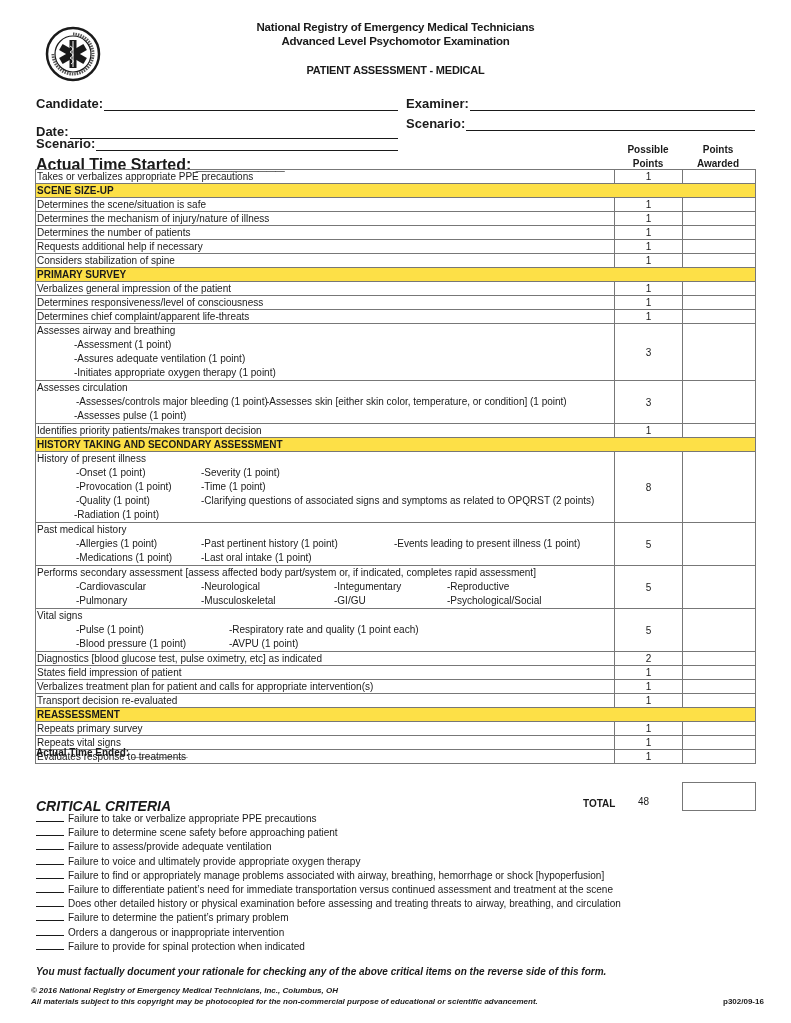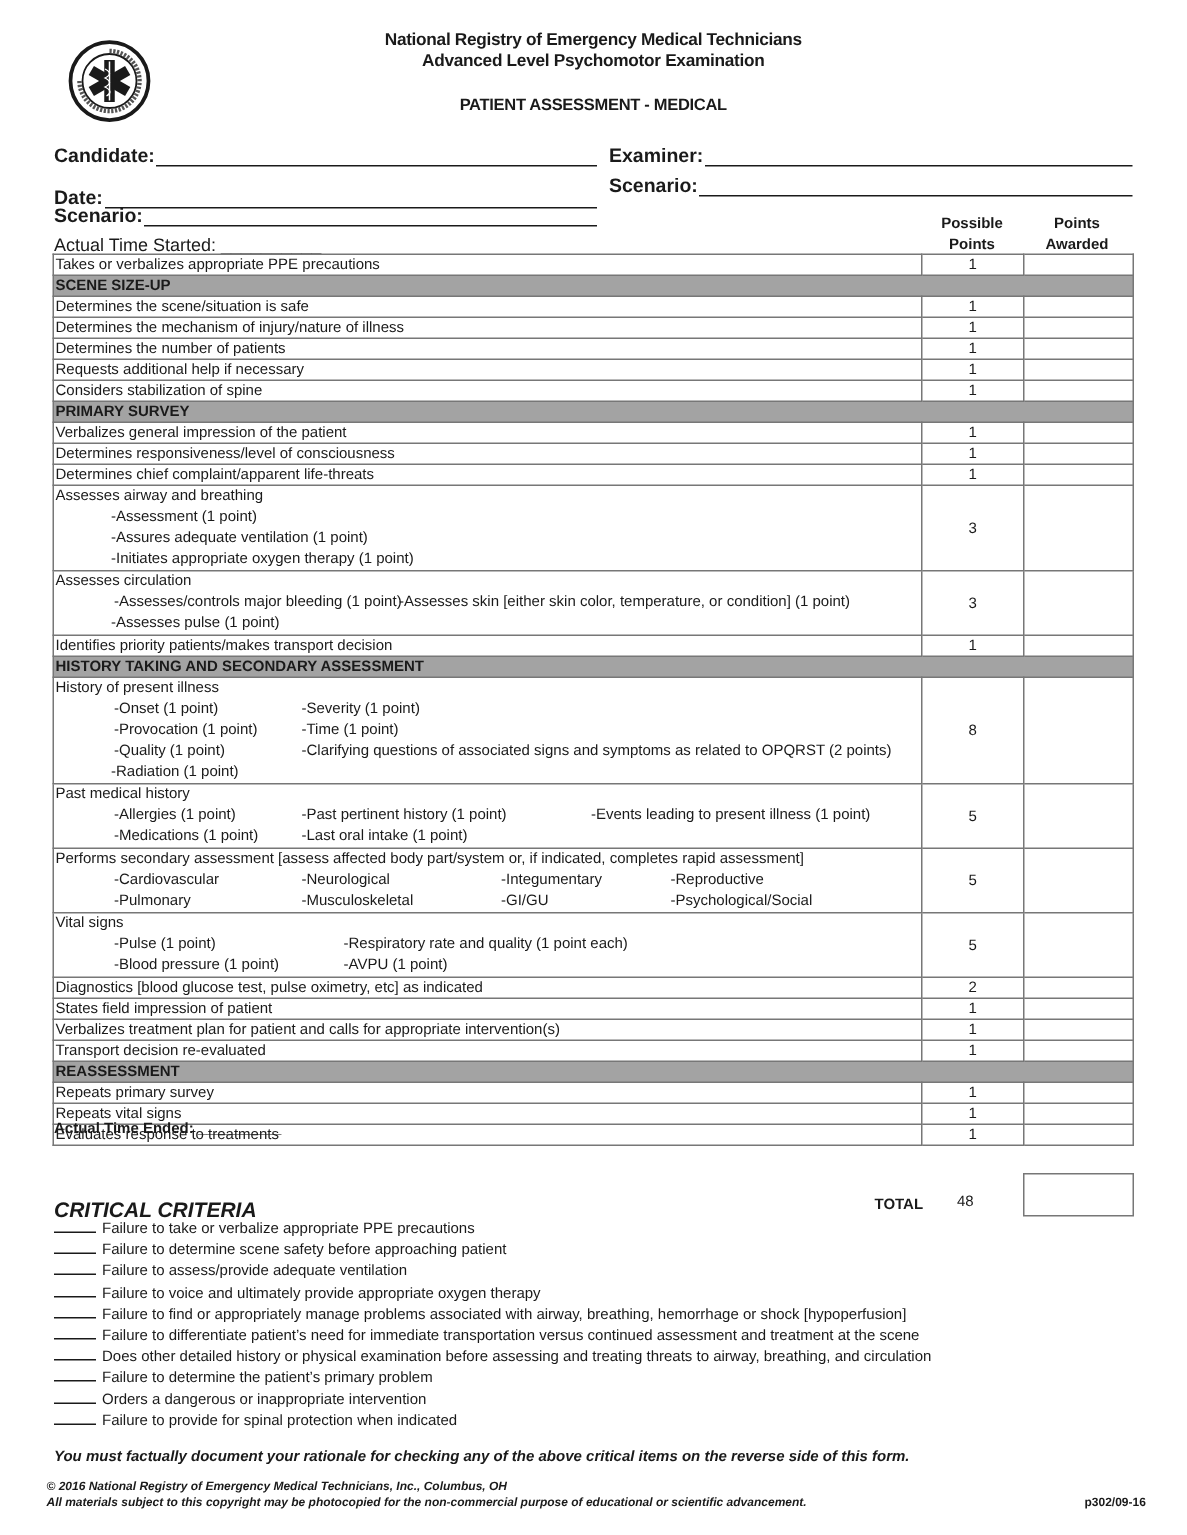--- a/index.html
+++ b/index.html
@@ -5,26 +5,26 @@
   html, body { margin: 0; padding: 0; background: #ffffff; }
   body { width: 791px; height: 1023px; position: relative; overflow: hidden; color: #1a1a1a; font-family: "Liberation Sans", sans-serif; }
   .logo { position: absolute; left: 45px; top: 26px; width: 56px; height: 56px; }
   .header { position: absolute; left: 0; width: 791px; text-align: center; font-weight: bold; font-size: 11.5px; letter-spacing: -0.2px; }
   .h1 { top: 21px; }
   .h2 { top: 35px; }
   .h3 { top: 64px; font-size: 11px; }
   .field { position: absolute; font-weight: bold; font-size: 13px; display: flex; align-items: flex-end; }
   .field .lbl { white-space: nowrap; }
   .field .line { flex: 1; border-bottom: 1.3px solid #1a1a1a; height: 12px; margin-left: 1px; }
-  .ats { position: absolute; left: 36px; top: 156px; font-size: 12px; font-weight: normal; }
+  .ats { position: absolute; left: 36px; top: 156px; font-size: 16px; font-weight: bold; }
   .colhdr { position: absolute; top: 143px; font-size: 10px; font-weight: bold; text-align: center; line-height: 14px; }
   table.grid { position: absolute; left: 35px; top: 169px; border-collapse: collapse; font-size: 10px; width: 720px; table-layout: fixed; }
   table.grid td { border: 1px solid #777; padding: 0 0 0 1px; height: 13px; line-height: 13px; vertical-align: middle; white-space: nowrap; overflow: hidden; }
   table.grid td.pts { text-align: center; padding: 0; }
-  table.grid tr.section td { background: #a3a3a3; font-weight: bold; }
+  table.grid tr.section td { background: #fde047; font-weight: bold; }
   .sub { display: block; padding-left: 37px; line-height: 14px; position: relative; }
   .sub span { position: absolute; }
   .ate { position: absolute; left: 36px; top: 747px; font-size: 10px; font-weight: bold; }
   .cc { position: absolute; left: 36px; top: 798px; font-size: 14px; font-weight: bold; font-style: italic; }
   .total { position: absolute; left: 583px; top: 798px; font-size: 10px; font-weight: bold; }
   .total-val { position: absolute; left: 638px; top: 796px; font-size: 10px; }
   .total-box { position: absolute; left: 682px; top: 782px; width: 72px; height: 27px; border: 1px solid #777; }
   .crit { position: absolute; left: 36px; top: 812px; font-size: 10px; }
   .crit div { height: 14.2px; line-height: 14.2px; white-space: nowrap; }
   .crit .blank { display: inline-block; width: 28px; border-bottom: 1px solid #1a1a1a; height: 9px; margin-right: 4px; }

